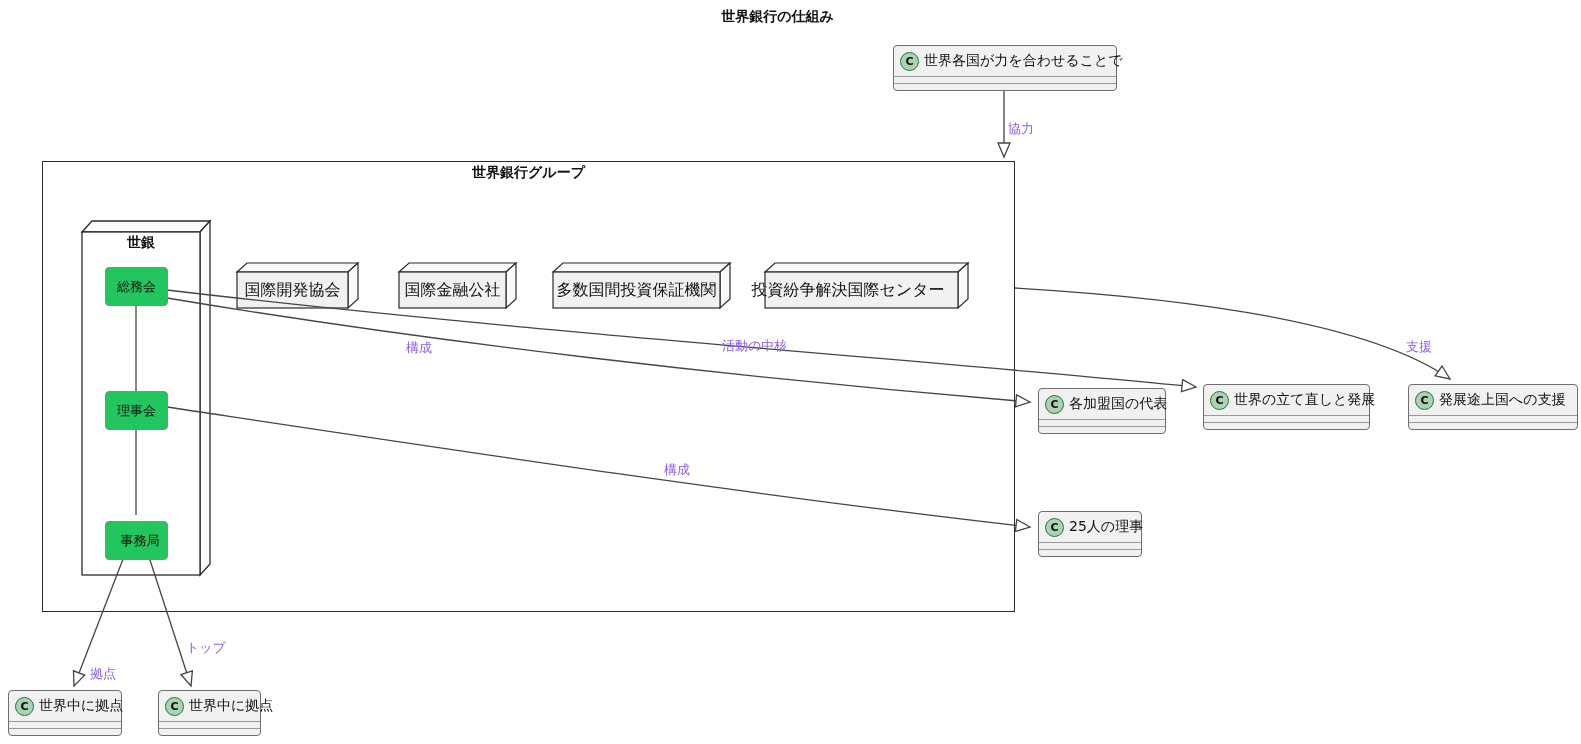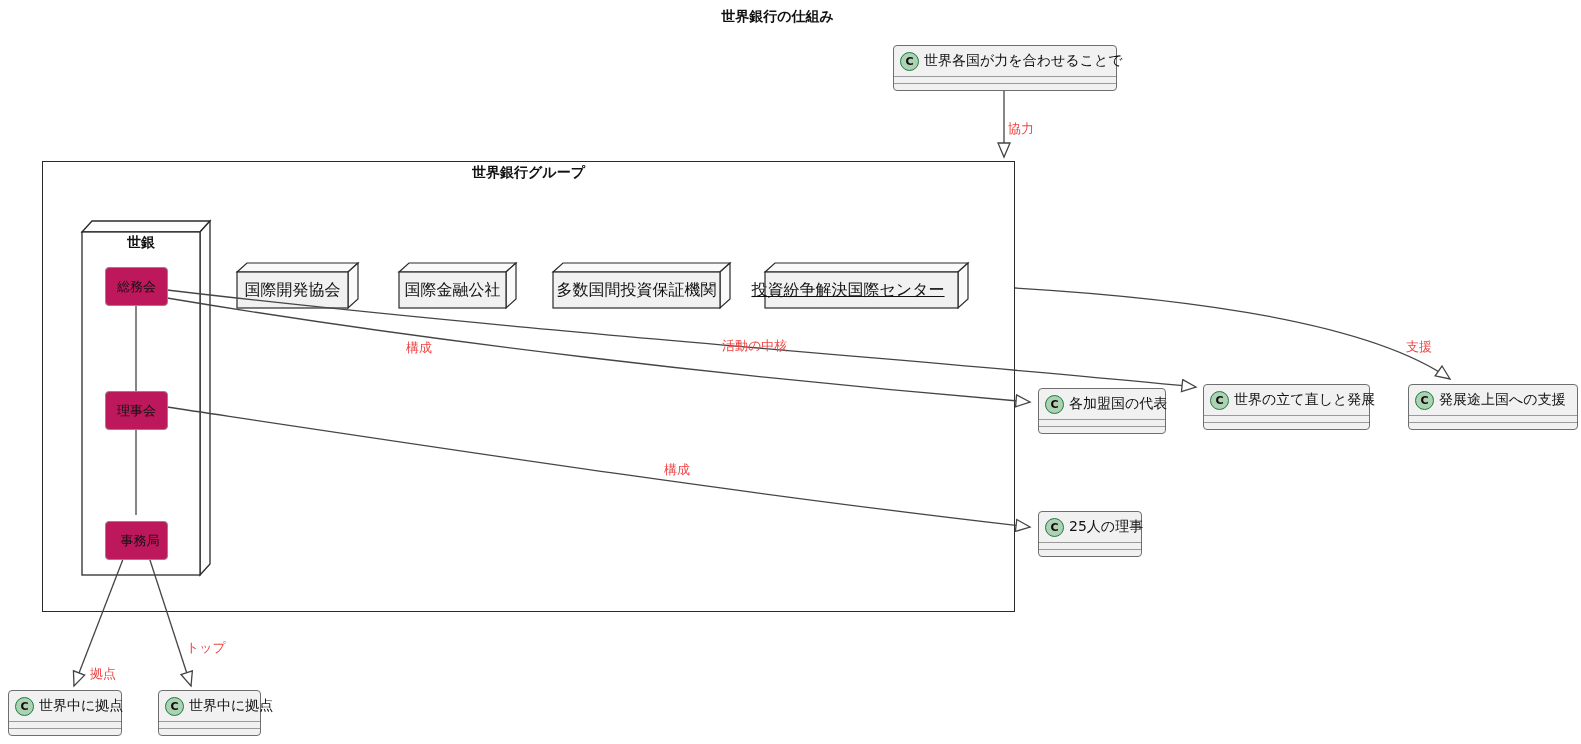--- a/index.html
+++ b/index.html
@@ -10,31 +10,31 @@
   .group-box{position:absolute;left:42px;top:161px;width:971px;height:449px;
           border:1.5px solid #2b2b2b;background:#ffffff;z-index:1;}
   .group-title{position:absolute;top:2px;left:0;right:0;text-align:center;
           font-size:14px;font-weight:bold;}
   .svg-layer{position:absolute;left:0;top:0;z-index:2;}
   .bank-title{position:absolute;left:82px;top:234px;width:118px;text-align:center;
           font-size:14px;font-weight:bold;z-index:3;}
   .agency-label{position:absolute;top:272px;height:36px;display:flex;align-items:center;
           justify-content:center;font-size:16px;white-space:nowrap;z-index:3;}
   .unit-box{position:absolute;width:63px;height:39px;box-sizing:border-box;
-          background:#be185d;border:1px solid #8a8a8a;border-radius:4px;
+          background:#22c55e;border:1px solid #8a8a8a;border-radius:4px;
           display:flex;align-items:center;justify-content:center;font-size:13px;z-index:3;}
   .uml-class{position:absolute;box-sizing:border-box;height:46px;background:#F1F1F1;
           border:1px solid #6e6e6e;border-radius:4px;z-index:3;}
   .uml-class .hdr{display:flex;align-items:center;gap:5px;padding:0 6px;height:30px;}
   .uml-class .circ{width:17px;height:17px;border-radius:50%;background:#ADD1B2;
           border:1.5px solid #1b7a3d;box-sizing:content-box;display:flex;align-items:center;
           justify-content:center;font-weight:bold;font-size:11px;color:#0b0b0b;flex:0 0 auto;}
   .uml-class .lbl{font-size:14px;white-space:nowrap;}
   .uml-class .comp{height:7px;box-sizing:border-box;border-top:1px solid #9a9a9a;}
-  .edge-label{position:absolute;font-size:13px;white-space:nowrap;z-index:3;color:#ef4444;}
+  .edge-label{position:absolute;font-size:13px;white-space:nowrap;z-index:3;color:#8b5cf6;}
 </style>
 </head>
 <body>
 
 <div class="canvas">
 
   <div class="diagram-title">世界銀行の仕組み</div>
 
   <div class="group-box">
     <div class="group-title">世界銀行グループ</div>
@@ -84,21 +84,21 @@
     <path d="M1015,288 C1200,299 1372,324 1450,379" stroke="#454545" stroke-width="1.3" fill="none" marker-end="url(#oa)"></path>
     <path d="M125,554 L74,686" stroke="#454545" stroke-width="1.3" fill="none" marker-end="url(#oa)"></path>
     <path d="M148,554 L191,686" stroke="#454545" stroke-width="1.3" fill="none" marker-end="url(#oa)"></path>
   </svg>
 
   <div class="bank-title">世銀</div>
 
   <div class="agency-label" style="left:237px;width:111px;">国際開発協会</div>
   <div class="agency-label" style="left:399px;width:107px;">国際金融公社</div>
   <div class="agency-label" style="left:553px;width:167px;">多数国間投資保証機関</div>
-  <div class="agency-label" style="left:765px;width:166px;text-decoration:underline;">投資紛争解決国際センター</div>
+  <div class="agency-label" style="left:765px;width:166px;">投資紛争解決国際センター</div>
 
   <div class="unit-box" style="left:105px;top:267px;">総務会</div>
   <div class="unit-box" style="left:105px;top:391px;">理事会</div>
   <div class="unit-box" style="left:105px;top:521px;padding-left:7px;">事務局</div>
 
   <div class="uml-class" style="left:893px;top:45px;width:224px;">
     <div class="hdr">
       <span class="circ">C</span>
       <span class="lbl">世界各国が力を合わせることで</span>
     </div>

